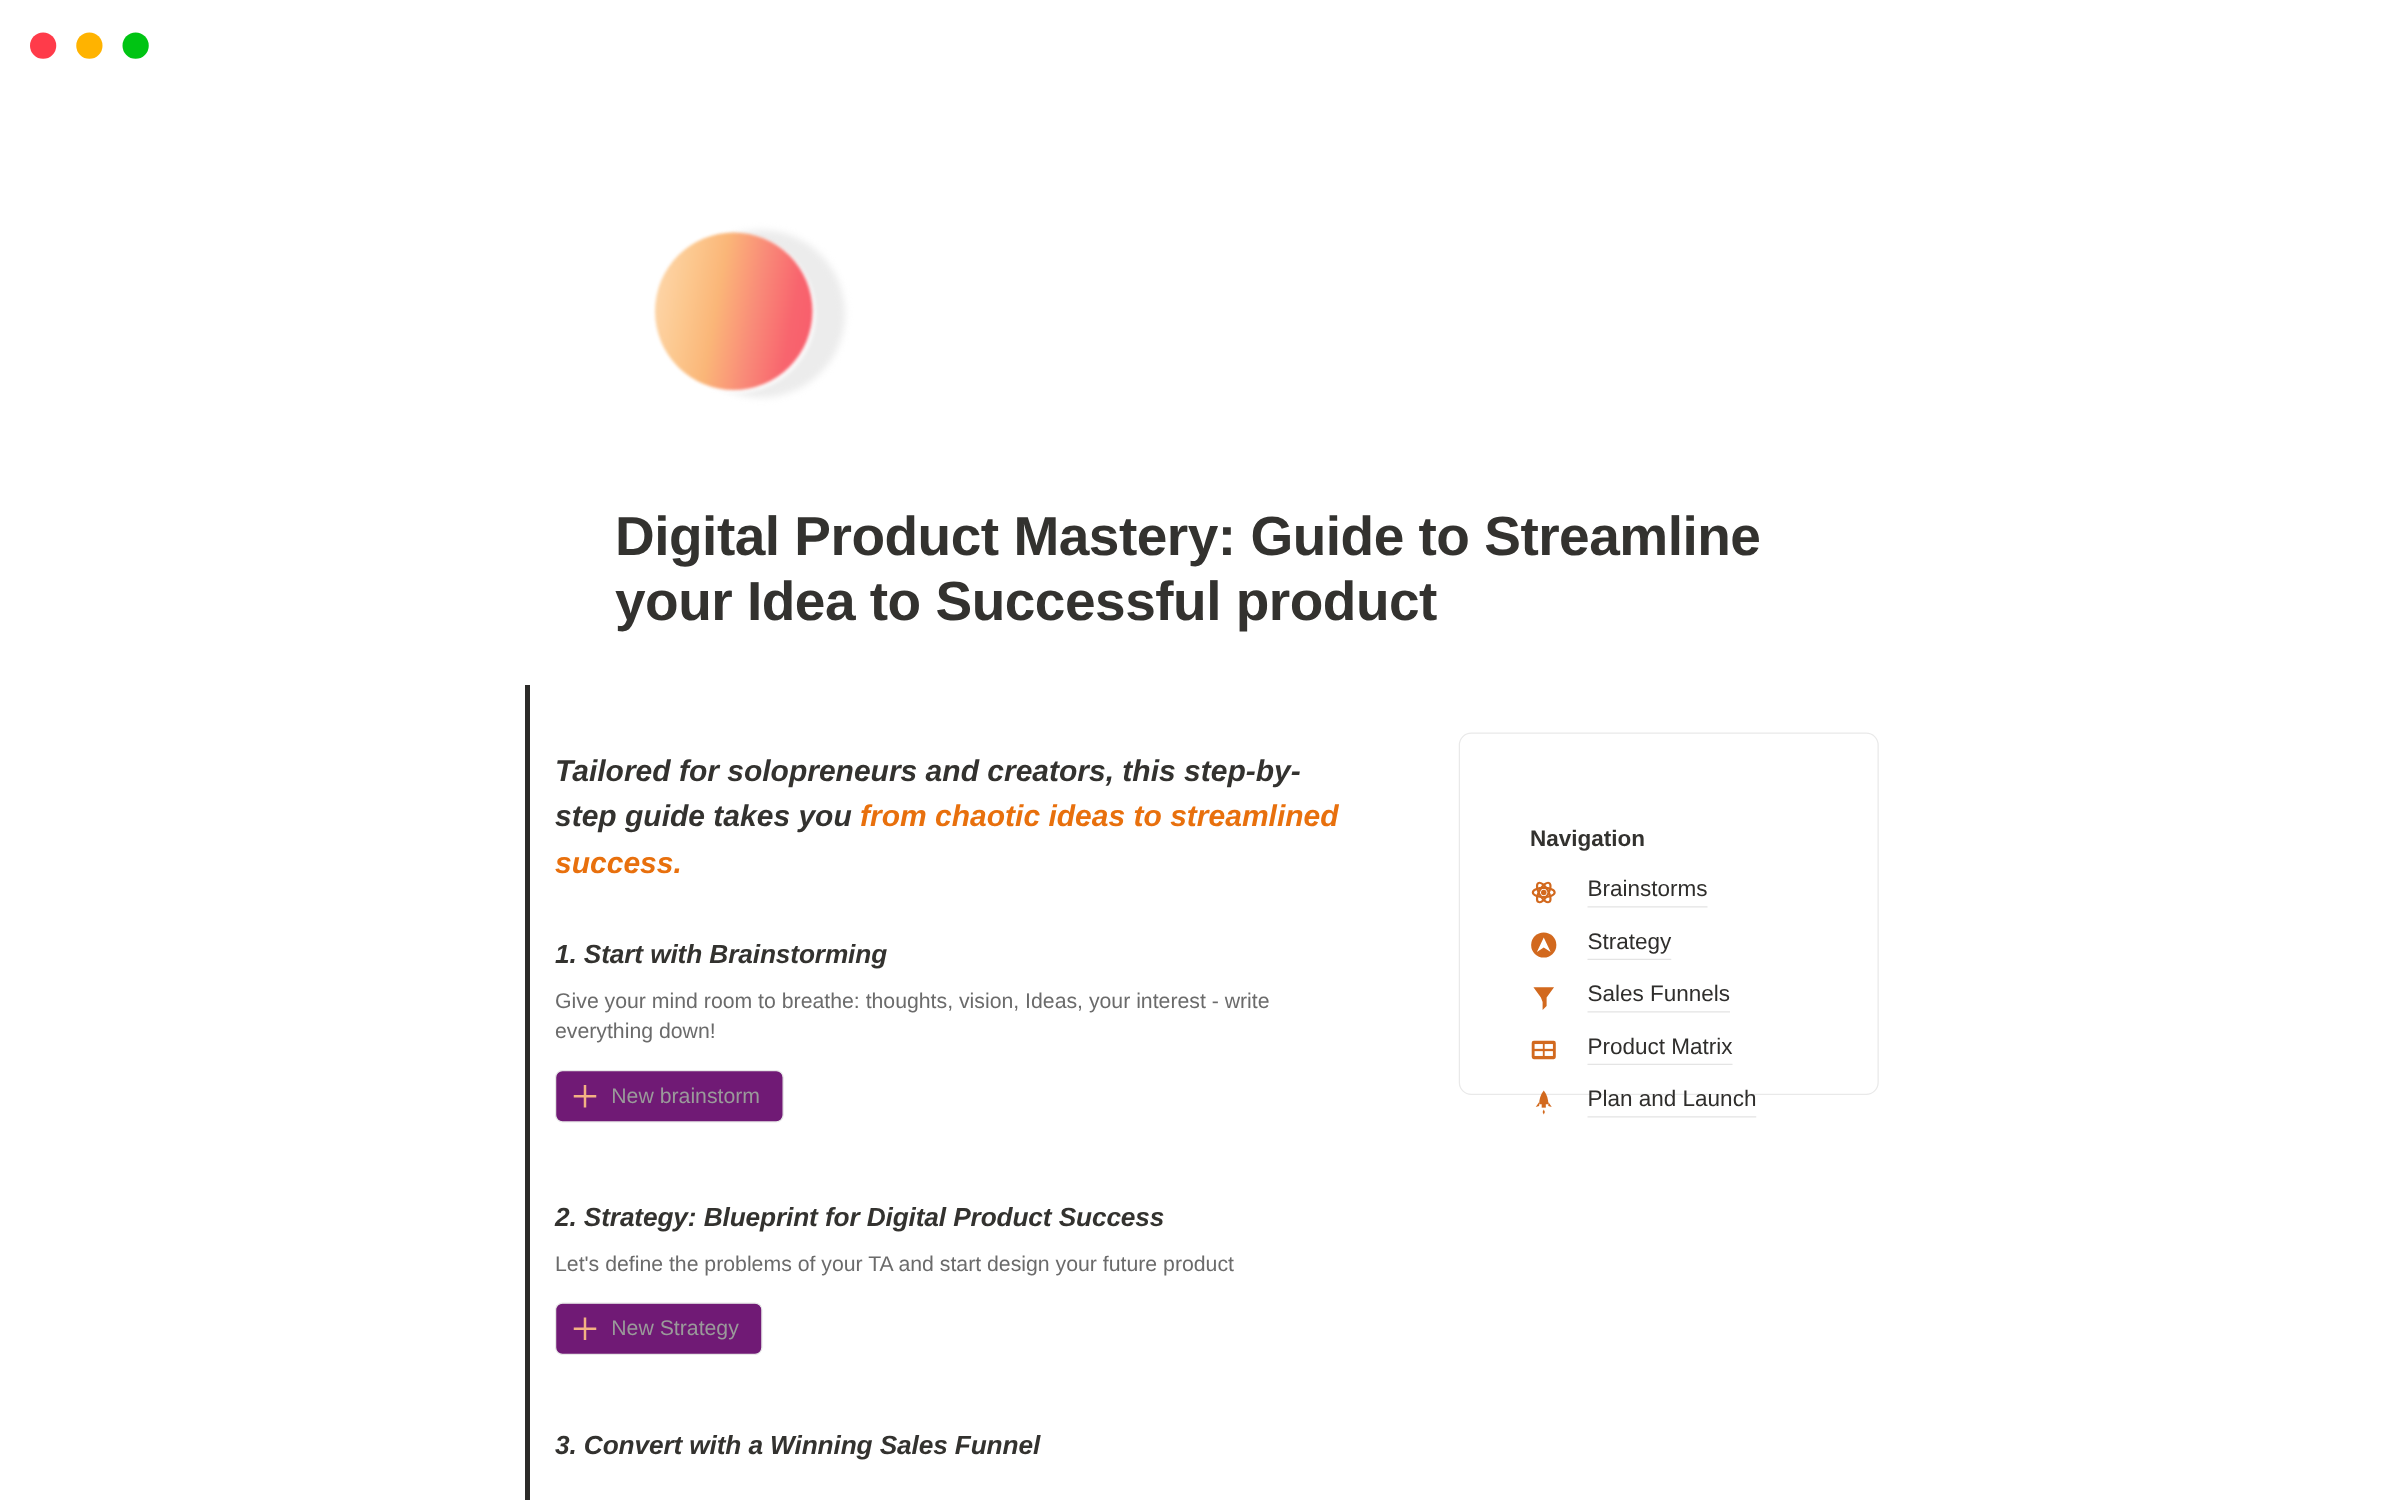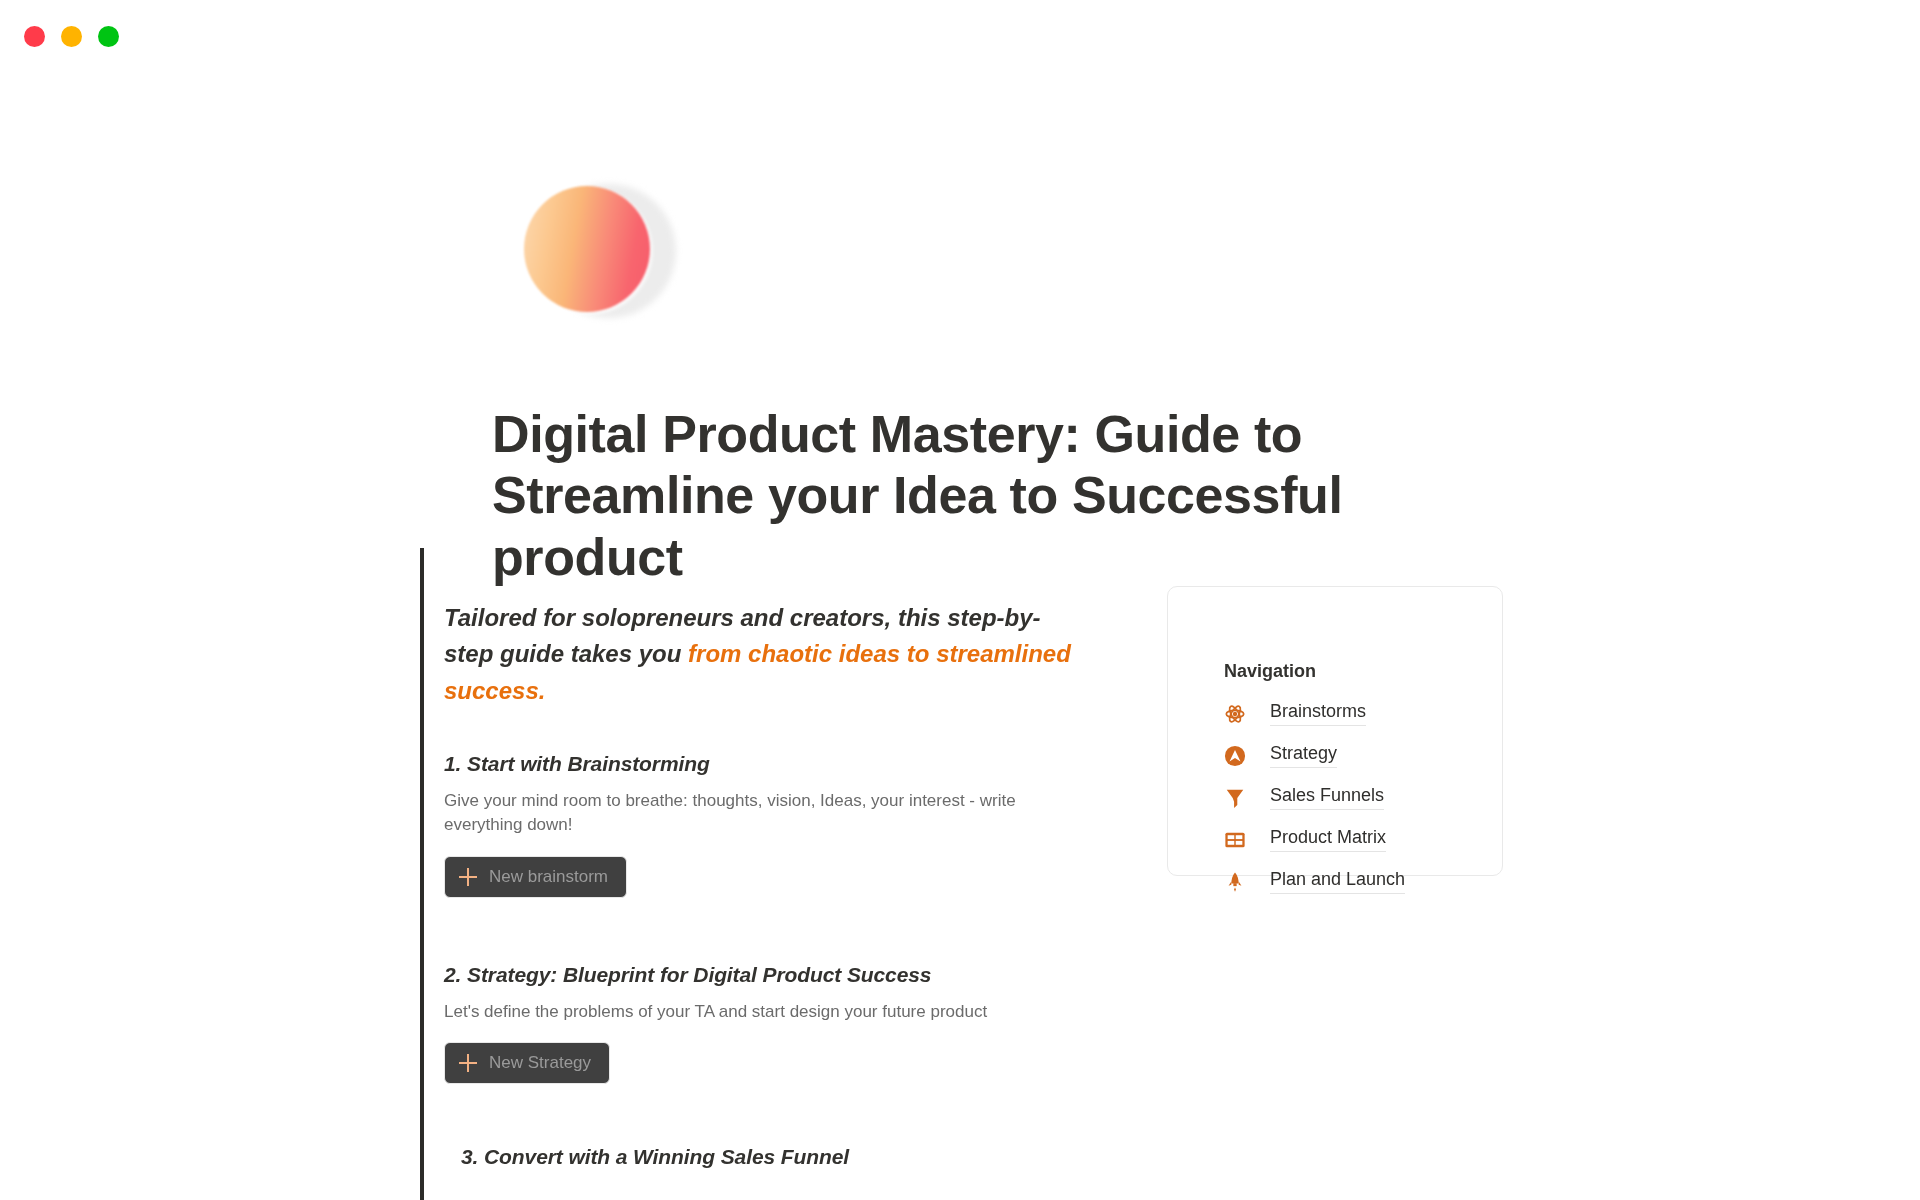--- a/index.html
+++ b/index.html
@@ -85,21 +85,21 @@
         #f75b6b 100%);
     filter: blur(1.2px);
   }
 
   
   .page-title {
     position: absolute;
     left: 492px;
     top: 404px;
     width: 920px;
-    font-size: 52px;
+    font-size: 44px;
     line-height: 1.18;
     font-weight: bold;
     color: #33322f;
     letter-spacing: -0.4px;
   }
 
   
   .callout-rule {
     position: absolute;
     left: 420px;
@@ -145,42 +145,42 @@
 
   .ghost-btn {
     margin-top: 18px;
     display: inline-flex;
     align-items: center;
     gap: 12px;
     height: 42px;
     padding: 0 18px 0 14px;
     border: 1px solid #e8e8e8;
     border-radius: 6px;
-    background: #404040;
+    background: #701a75;
     font-size: 17px;
     color: #9a9a9a;
     cursor: pointer;
   }
   .plus-icon {
     display: inline-block;
     width: 18px; height: 18px;
     position: relative;
     flex: 0 0 auto;
   }
   .plus-icon::before, .plus-icon::after {
     content: "";
     position: absolute;
     background: #f3b183;
   }
   .plus-icon::before { left: 0; top: 8px; width: 18px; height: 2px; }
   .plus-icon::after  { top: 0; left: 8px; height: 18px; width: 2px; }
 
   .sec1 { position: absolute; left: 0; top: 152px; }
   .sec2 { position: absolute; left: 0; top: 363px; }
-  .sec3 { position: absolute; left: 17px; top: 545px; }
+  .sec3 { position: absolute; left: 0; top: 545px; }
 
   
   .nav-card {
     position: absolute;
     left: 1167px;
     top: 586px;
     width: 336px;
     height: 290px;
     border: 1px solid #e9e9e9;
     border-radius: 10px;

